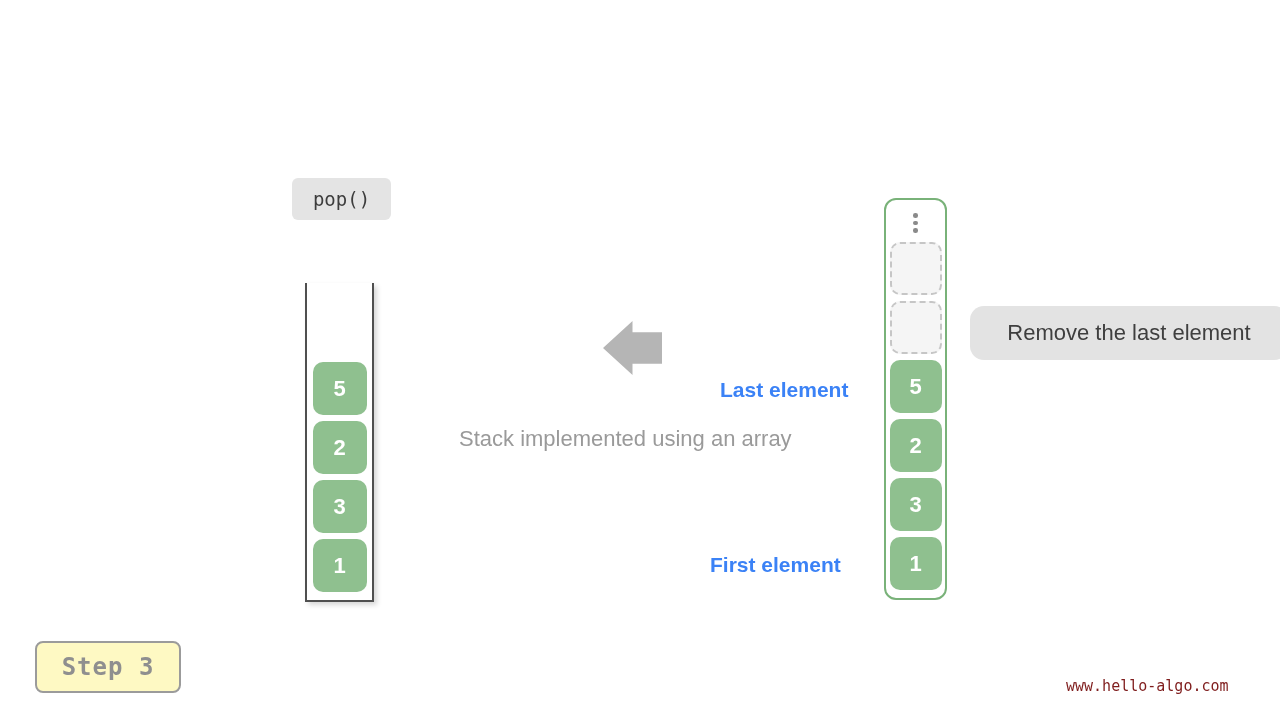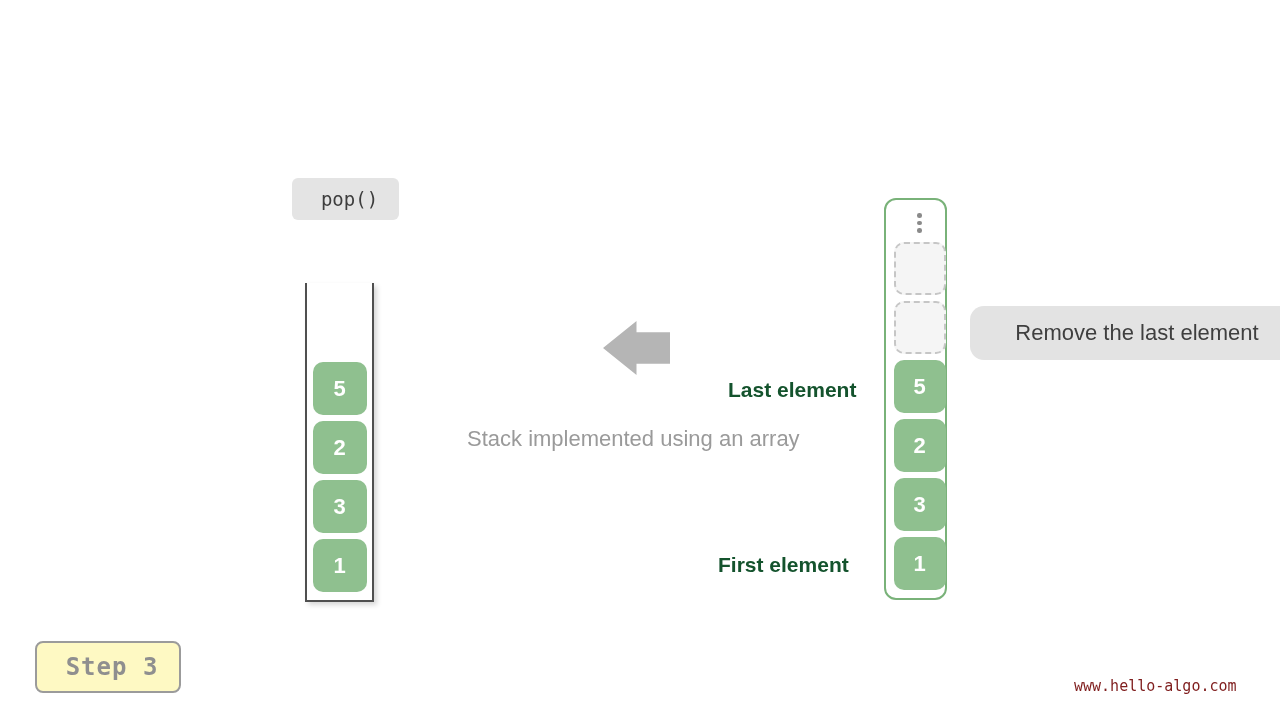--- a/index.html
+++ b/index.html
@@ -1,20 +1,20 @@
 <!DOCTYPE html>
 <html><head>
 <meta charset="utf-8">
 <style>
   html,body{margin:0;padding:0;}
   body{
     width:1280px;height:720px;background:#ffffff;position:relative;overflow:hidden;
     font-family:"Liberation Sans",sans-serif;
   }
-  .abs{position:absolute;padding-left:8px;}
+  .abs{position:absolute;}
 
   
   .op-label{
     left:292px;top:178px;width:99px;height:42px;
     background:#e4e4e4;border-radius:6px;
     display:flex;align-items:center;justify-content:center;
     font-family:"DejaVu Sans Mono",monospace;font-size:19px;color:#3d3d3d;
   }
 
   
@@ -36,21 +36,21 @@
   .left-stack .cell{width:54px;height:53px;}
 
   
   .arrow{
     left:603px;top:321px;width:59px;height:54px;background:#b5b5b5;
     clip-path:polygon(0 50%,50% 0,50% 21%,100% 21%,100% 79%,50% 79%,50% 100%);
   }
 
   
   .caption{left:459px;top:426px;font-size:22px;color:#9a9a9a;white-space:nowrap;text-align:right;}
-  .bold-label{font-size:21px;font-weight:bold;color:#14532d;white-space:nowrap;}
+  .bold-label{font-size:21px;font-weight:bold;color:#3b82f6;white-space:nowrap;}
   .last-label{left:720px;top:378px;}
   .first-label{left:710px;top:553px;}
 
   
   .right-stack{
     left:884px;top:198px;width:63px;height:402px;background:#ffffff;
     border:2px solid #79b279;border-radius:12px;box-sizing:border-box;
     display:flex;flex-direction:column;align-items:center;gap:6px;padding-top:10px;
   }
   .right-stack .cell{width:52px;height:53px;}

